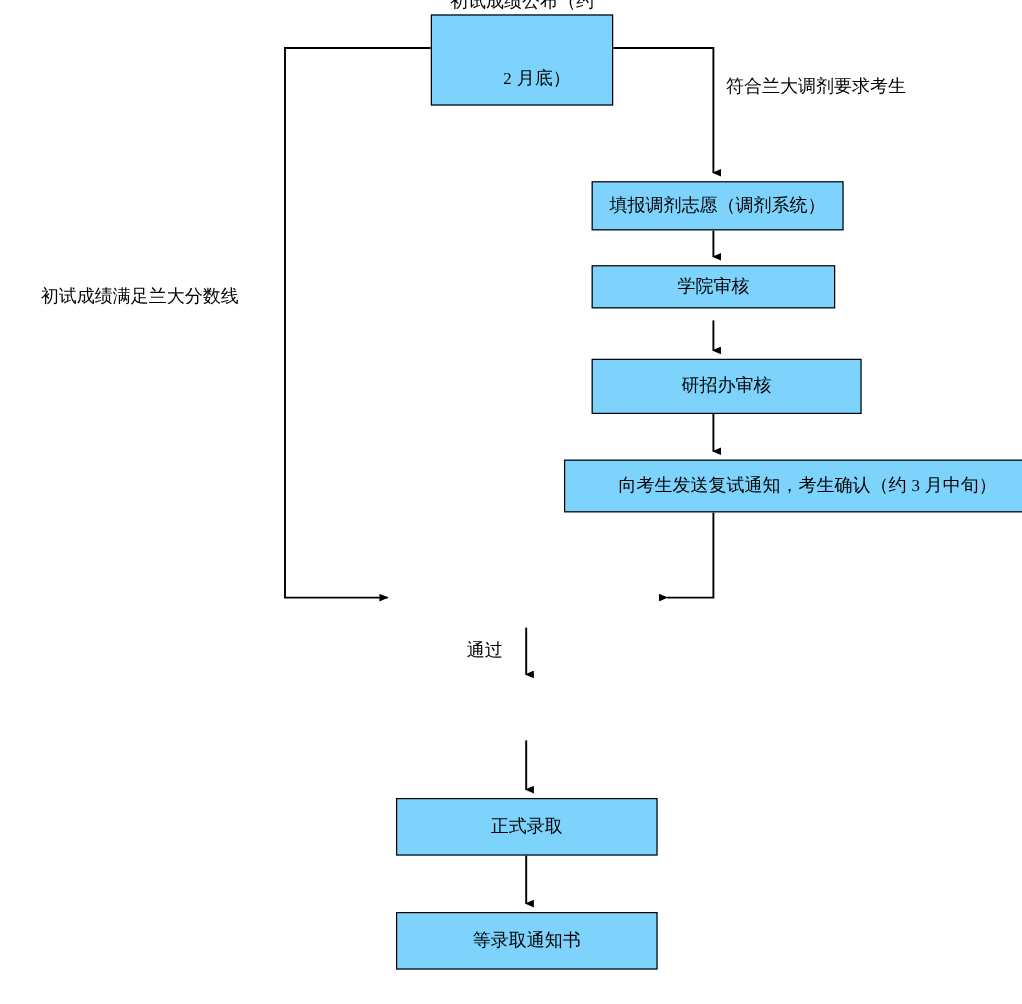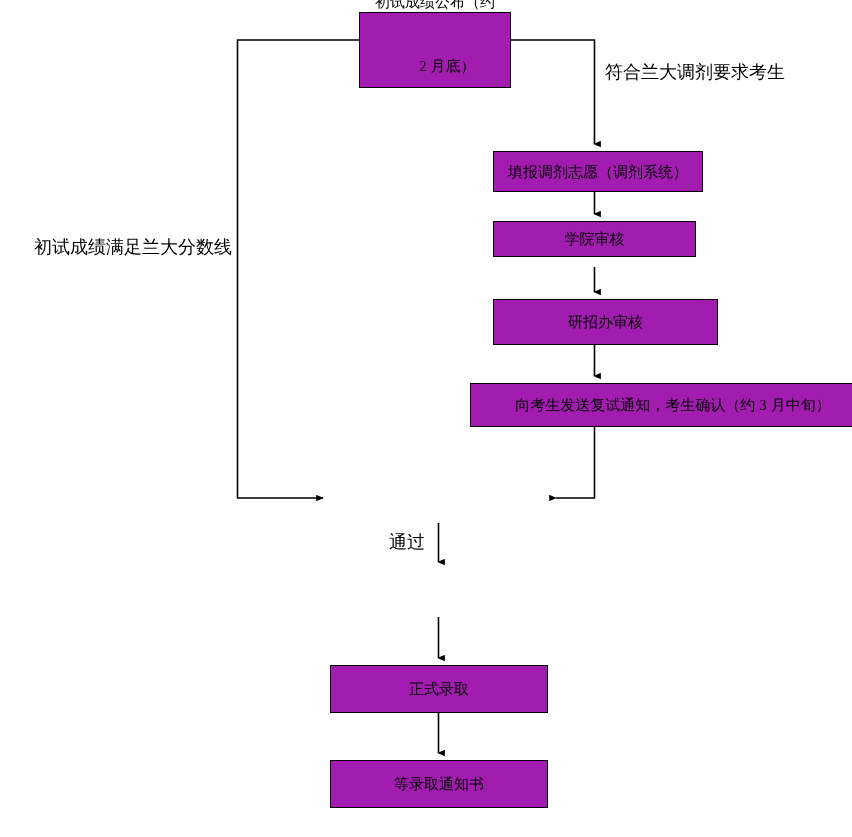--- a/index.html
+++ b/index.html
@@ -16,41 +16,40 @@
     position: relative;
     width: 852px;
     height: 837px;
     background: #ffffff;
     overflow: hidden;
   }
   .node {
     position: absolute;
     box-sizing: border-box;
     border: 1px solid #000000;
-    background: #a21caf;
+    background: #7dd3fc;
     display: flex;
     align-items: center;
     justify-content: center;
     text-align: center;
     font-size: 15px;
     line-height: 28px;
     color: #000000;
     padding: 12px 6px;
     white-space: pre-wrap;
     z-index: 3;
   }
   .edge-label {
     position: absolute;
-    font-size: 18px;
+    font-size: 15px;
     line-height: 20px;
     color: #000000;
     white-space: nowrap;
     z-index: 4;
     background: transparent;
-    font-family: Liberation Mono, monospace;
   }
   svg#wires {
     position: absolute;
     left: 0;
     top: 0;
     width: 852px;
     height: 837px;
     z-index: 1;
     pointer-events: none;
   }

